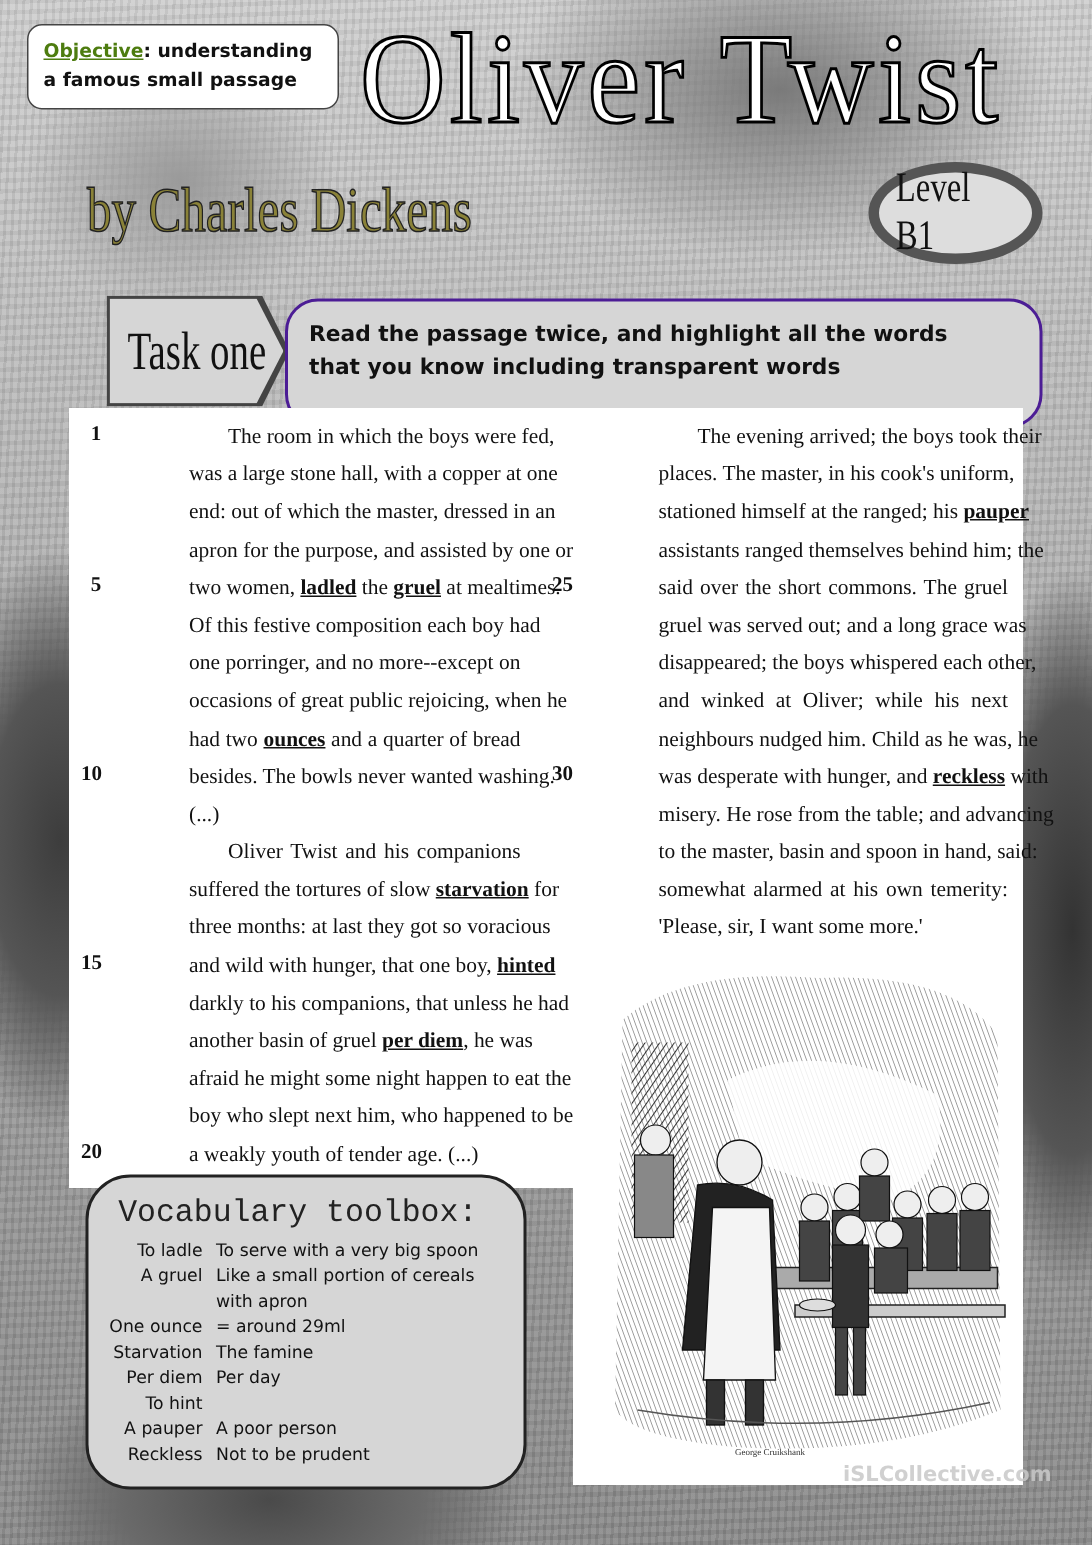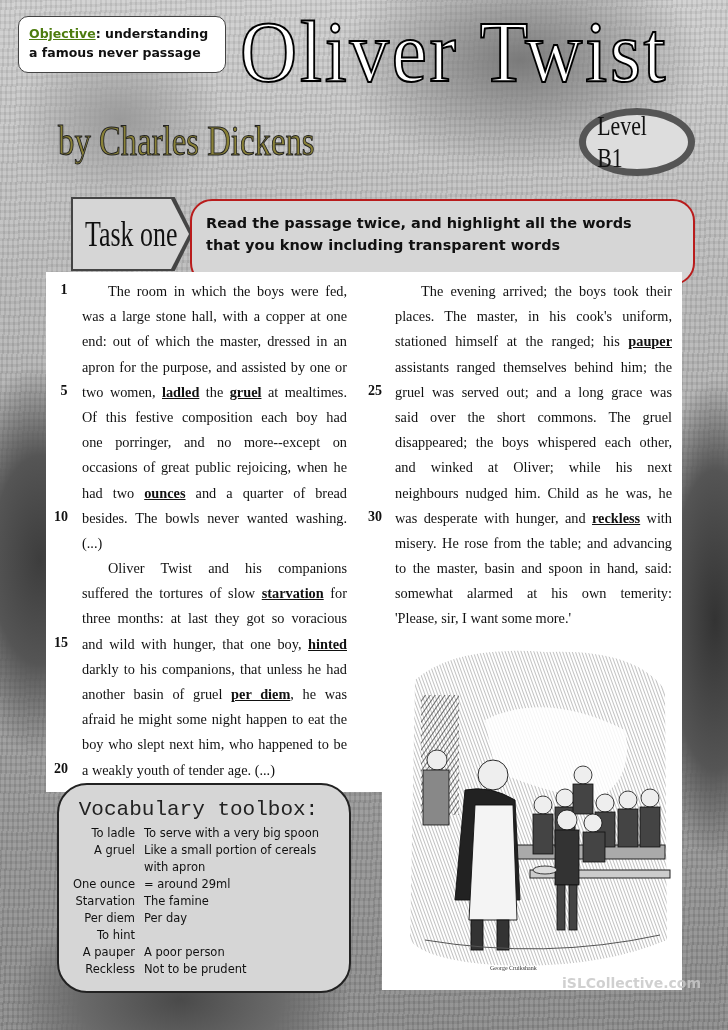--- a/index.html
+++ b/index.html
@@ -55,39 +55,39 @@
     position: absolute; left: 73px; top: 199px; width: 116px; height: 70px; background: #d6d6d6;
     clip-path: polygon(0 0, 84.5% 0, 100% 50%, 84.5% 100%, 0 100%);
     display: flex; align-items: center; padding-left: 12px;
   }
   .task-tag-inner span {
     font-family: "Liberation Serif", serif; font-size: 36px; color: #111;
     display: inline-block; transform: scaleX(0.72); transform-origin: left center; white-space: nowrap;
   }
   .task-instruction {
     position: absolute; left: 190px; top: 199px; width: 505px; height: 86px;
-    background: #d6d6d6; border: 2px solid #b91c1c; border-radius: 22px;
+    background: #d6d6d6; border: 2px solid #4c1d95; border-radius: 22px;
     padding: 11px 14px;
     font-family: "DejaVu Sans", sans-serif; font-weight: bold; font-size: 14.5px; line-height: 22px; color: #111;
   }
 
   
   .passage-panel {
     position: absolute; left: 46px; top: 272px; width: 636px; height: 520px; background: #fff;
   }
   .passage-panel-right {
     position: absolute; left: 382px; top: 640px; width: 300px; height: 350px; background: #fff;
   }
   .col {
     position: absolute; top: 279px;
     font-family: "Liberation Serif", serif; font-size: 14.3px; line-height: 25.2px; color: #111;
   }
   .col-left { left: 82px; width: 265px; }
   .col-right { left: 395px; width: 277px; }
-  .col .line { display: block; text-align: justify; text-align-last: justify; height: 25.2px; white-space: nowrap; }
+  .col .line { display: block; text-align: justify; text-align-last: justify; height: 25.2px; white-space: nowrap; margin-left: 44px; }
   .col .line.last { text-align-last: left; }
   .col .line.indent { padding-left: 26px; }
   .col b { text-decoration: underline; }
   .ln {
     position: absolute; font-family: "Liberation Serif", serif; font-weight: bold; font-size: 14px; color: #111; width: 22px; text-align: center;
   }
 
   
   .vocab {
     position: absolute; left: 57px; top: 783px; width: 294px; height: 210px;
@@ -108,21 +108,21 @@
   .watermark {
     position: absolute; left: 562px; top: 975px; font-family: "DejaVu Sans", sans-serif; font-weight: bold;
     font-size: 14px; color: rgba(200,200,200,0.85);
   }
 </style>
 </head>
 <body>
 
 <div class="objective">
   <div><span class="label">Objective</span><span>: understanding</span></div>
-  <div>a famous never passage</div>
+  <div>a famous small passage</div>
 </div>
 
 <div class="title">Oliver Twist</div>
 <div class="subtitle">by Charles Dickens</div>
 <div class="level">
     <span>Level B1</span>
   </div>
 
 <div class="task-tag-border"></div>
 <div class="task-tag-inner">
@@ -165,22 +165,22 @@
     <span class="line">afraid he might some night happen to eat the</span>
     <span class="line">boy who slept next him, who happened to be</span>
     <span class="line last">a weakly youth of tender age. (...)</span>
   </div>
 
 <div class="col col-right" id="col-right">
     <span class="line indent">The evening arrived; the boys took their</span>
     <span class="line">places. The master, in his cook's uniform,</span>
     <span class="line"><span>stationed himself at the ranged; his </span><b>pauper</b></span>
     <span class="line">assistants ranged themselves behind him; the</span>
+    <span class="line">said over the short commons. The gruel</span>
     <span class="line">gruel was served out; and a long grace was</span>
-    <span class="line">said over the short commons. The gruel</span>
     <span class="line">disappeared; the boys whispered each other,</span>
     <span class="line">and winked at Oliver; while his next</span>
     <span class="line">neighbours nudged him. Child as he was, he</span>
     <span class="line"><span>was desperate with hunger, and </span><b>reckless</b><span> with</span></span>
     <span class="line">misery. He rose from the table; and advancing</span>
     <span class="line">to the master, basin and spoon in hand, said:</span>
     <span class="line">somewhat alarmed at his own temerity:</span>
     <span class="line last">'Please, sir, I want some more.'</span>
   </div>
 

